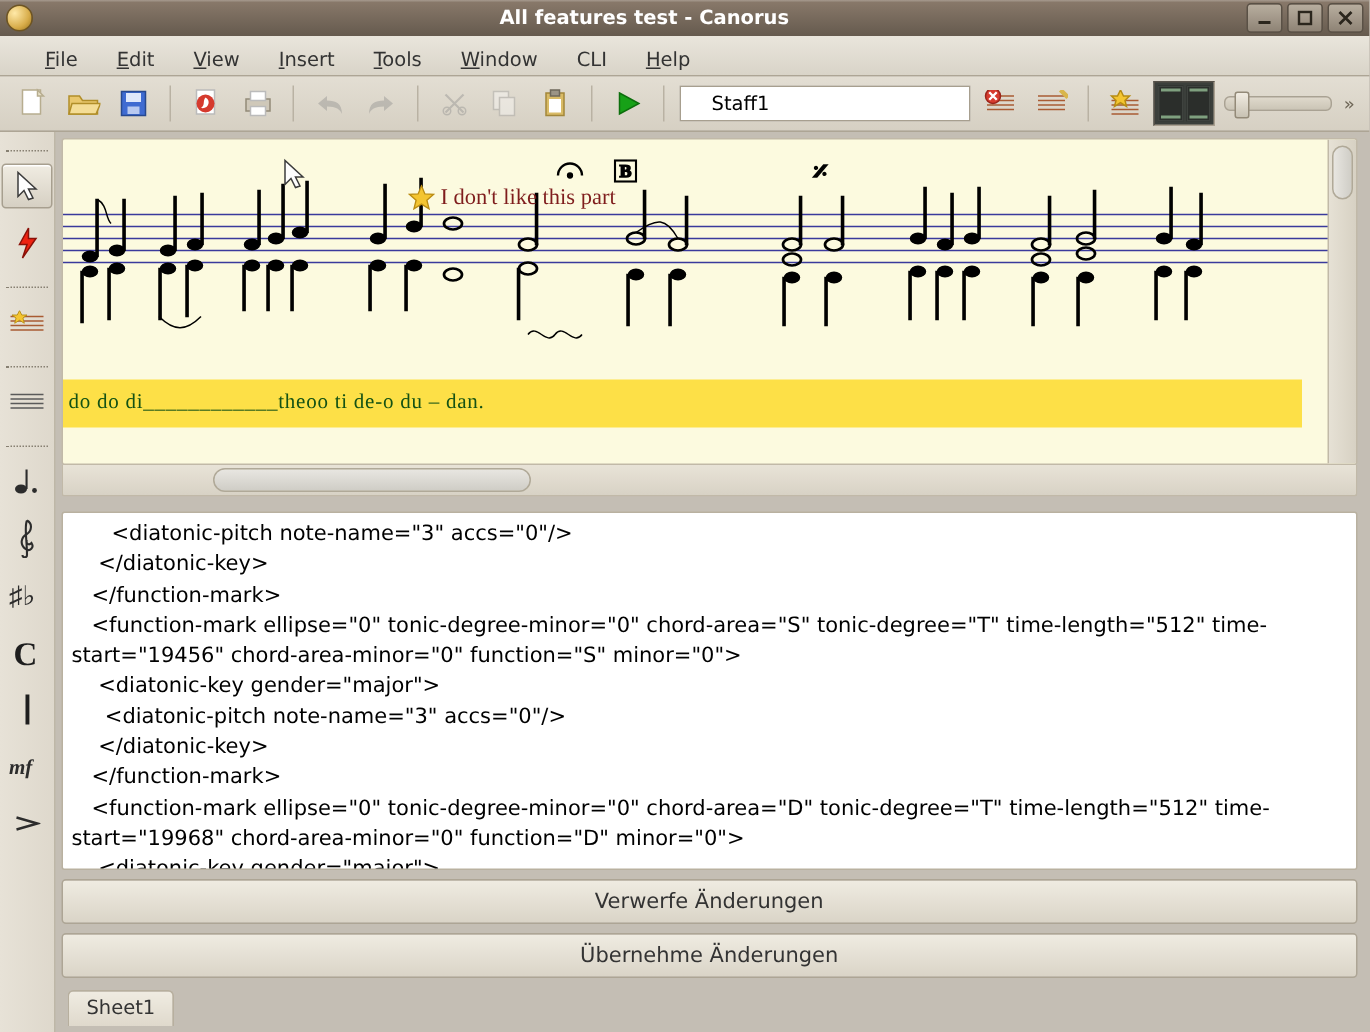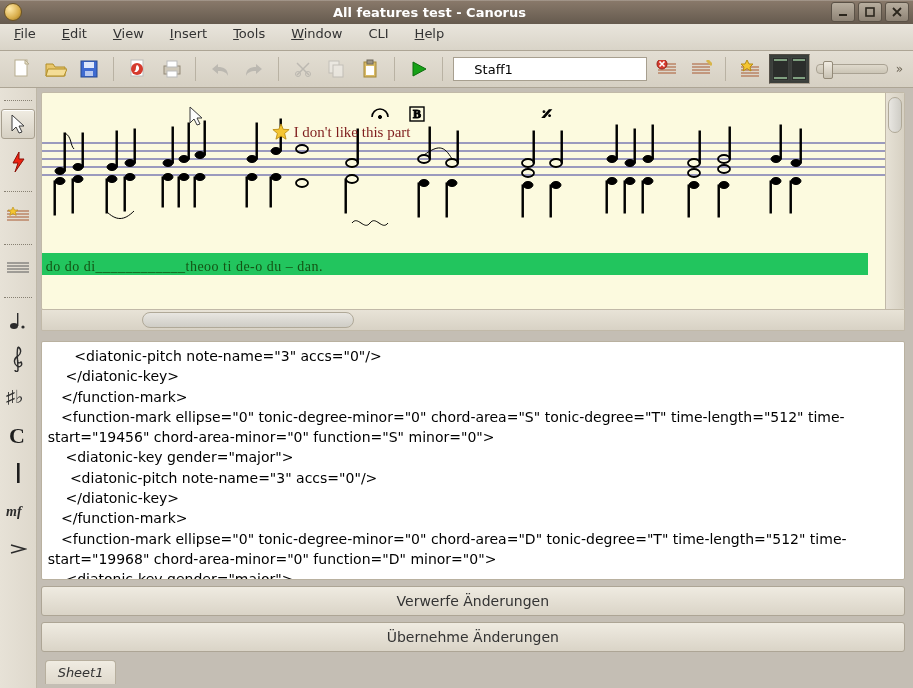--- a/index.html
+++ b/index.html
@@ -45,22 +45,22 @@
     color: #322;
   }
   .win-btn svg { display: block; }
 
   
   .menubar {
     height: 26px;
     background: linear-gradient(to bottom,#E9E5DC,#D9D4C8);
     border-bottom: 1px solid #ADA595;
     display: flex;
-    align-items: flex-start;
-    padding: 0 8px;
+    align-items: flex-end;
+    padding: 0 24px;
     gap: 14px;
   }
   .menubar .menu-item {
     padding: 2px 6px;
     cursor: default;
   }
   .menubar .menu-item .mn-accel { text-decoration: underline; }
 
   
   .toolbar {
@@ -152,23 +152,23 @@
     position:absolute; right:0; top:0; width:18px; bottom:0;
     background:linear-gradient(to right,#E6E1D5,#D7D1C3);
     border-left:1px solid #C1B9A8;
   }
   .score-scrollbar-v .v-thumb {
     position:absolute; left:2px; right:2px; top:4px; height:34px;
     background:linear-gradient(to right,#E8E6E1,#CFCDC6);
     border:1px solid #B0A998; border-radius:7px;
   }
   .lyrics-strip {
-    position:absolute; left:0; right:18px; top:160px; height:22px;
-    background:#22c55e; color:#145214; font-family:serif; font-size:14px;
-    display:flex; align-items:flex-end; padding-left:4px; letter-spacing:.5px;
+    position:absolute; left:0; right:18px; top:160px; height:32px;
+    background:#fde047; color:#145214; font-family:serif; font-size:14px;
+    display:flex; align-items:center; padding-left:4px; letter-spacing:.5px;
   }
   .annotation {
     position:absolute; top:30px; left:230px; font-family:serif; font-size:15px;
     color:#7f1d1d; display:flex; align-items:center; gap:4px;
   }
   .annotation .star {
     width:18px; height:18px;
   }
 
   .hscroll-area {
@@ -202,21 +202,21 @@
   .dlg-btn {
     margin-top:6px;
     height:28px;
     background:linear-gradient(to bottom,#EFEBE1,#DAD4C7);
     border:1px solid #ADA595; border-radius:3px;
     display:flex; align-items:center; justify-content:center;
     font-size:14px;
   }
 
   .tabbar {
-    margin-top:6px; height:26px; display:flex; align-items:flex-end; padding-left:4px;font-style:italic;
+    margin-top:6px; height:26px; display:flex; align-items:flex-end; padding-left:4px;
   }
   .tab {
     padding:4px 12px;
     background:linear-gradient(to bottom,#F0ECE2,#DFD9CC);
     border:1px solid #B7AF9E; border-bottom:none;
     border-radius:4px 4px 0 0;
     font-size:13px;
   }
   .status-dummy { height:6px; background:#C4BEB4; }
 </style>

